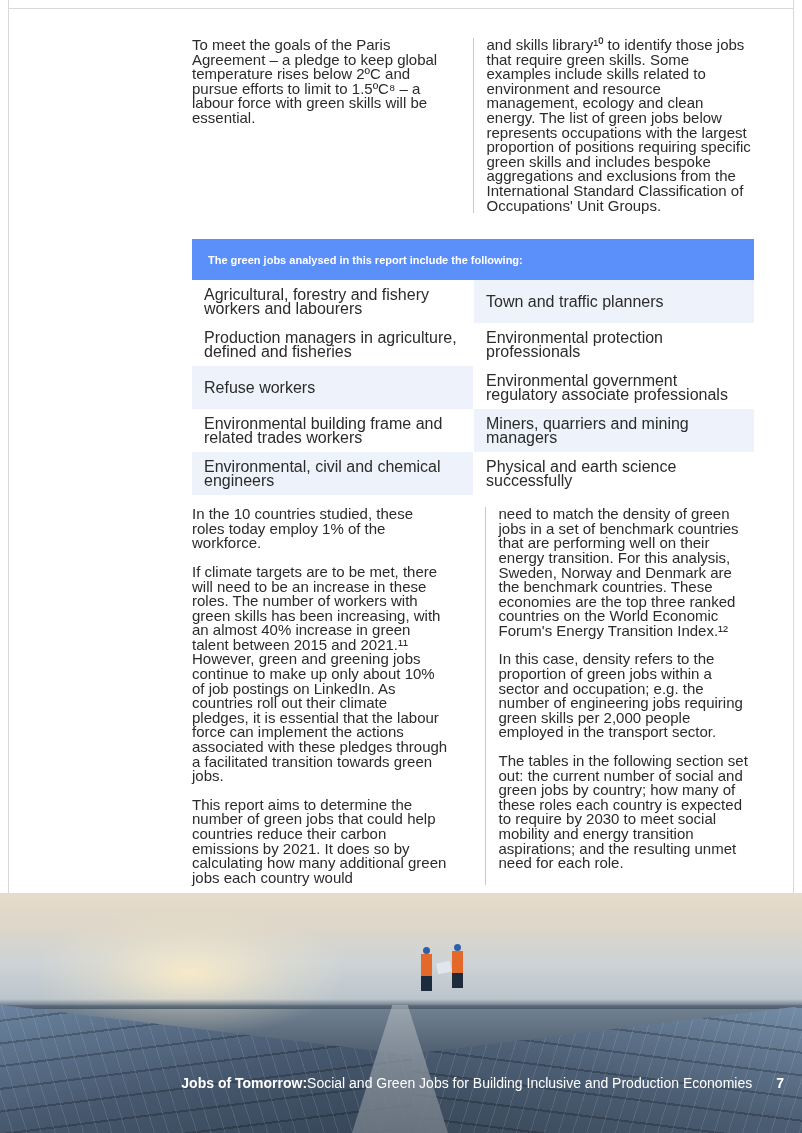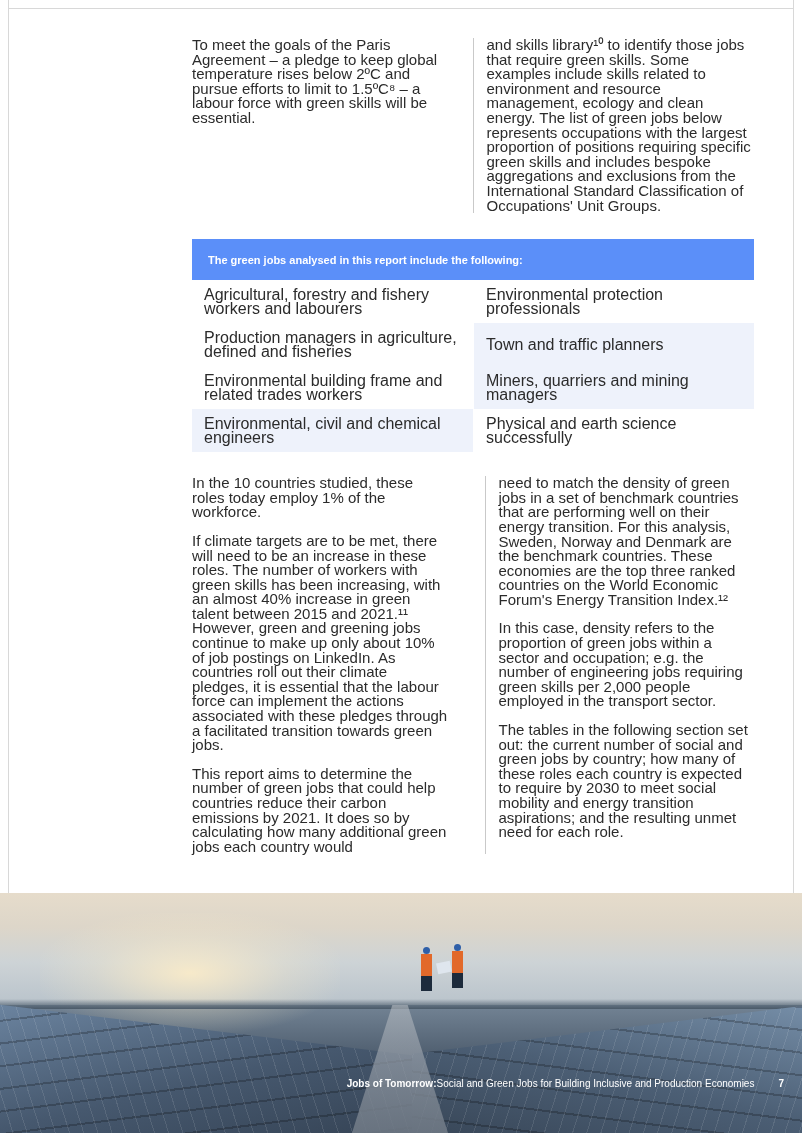--- a/index.html
+++ b/index.html
@@ -100,21 +100,21 @@
     height: 43px;
     display: flex;
     align-items: center;
   }
   .tcol.right .tcell { border-left: 1px solid #ffffff; }
   .row-a { background: #eef2fb; }
   .row-b { background: #ffffff; }
 
   
   .lower {
-    margin-top: 24px;
+    margin-top: 12px;
     gap: 24px;
   }
 
   
   .photo {
     position: absolute;
     left: 0;
     top: 893px;
     width: 802px;
     height: 240px;
@@ -169,21 +169,21 @@
     position: absolute;
     left: 0;
     bottom: 42px;
     width: 802px;
     height: 16px;
     display: flex;
     align-items: center;
     justify-content: flex-end;
     padding-right: 18px;
     box-sizing: border-box;
-    font-size: 10px;
+    font-size: 14px;
     color: #ffffff;
   }
   .caption-bold { font-weight: bold; }
   .caption-rest { font-weight: normal; }
   .page-num { margin-left: 24px; font-weight: bold; }
 </style>
 </head>
 <body>
 
 <div class="page">
@@ -202,26 +202,28 @@
         <p>and skills library¹⁰ to identify those jobs that require green skills. Some examples include skills related to environment and resource management, ecology and clean energy. The list of green jobs below represents occupations with the largest proportion of positions requiring specific green skills and includes bespoke aggregations and exclusions from the International Standard Classification of Occupations' Unit Groups.</p>
       </div>
     </div>
 
     <div class="table-wrap">
       <div class="table-header">The green jobs analysed in this report include the following:</div>
       <div class="table-body">
         <div class="tcol left">
           <div class="tcell row-b">Agricultural, forestry and fishery workers and labourers</div>
           <div class="tcell row-b">Production managers in agriculture, defined and fisheries</div>
+          <div class="tcell row-a">Refuse workers</div>
           <div class="tcell row-b">Environmental building frame and related trades workers</div>
           <div class="tcell row-a">Environmental, civil and chemical engineers</div>
         </div>
         <div class="tcol right">
+          <div class="tcell row-a">Town and traffic planners</div>
           <div class="tcell row-b">Environmental protection professionals</div>
-          <div class="tcell row-a">Town and traffic planners</div>
+          <div class="tcell row-b">Environmental government regulatory associate professionals</div>
           <div class="tcell row-a">Miners, quarriers and mining managers</div>
           <div class="tcell row-b">Physical and earth science successfully</div>
         </div>
       </div>
     </div>
 
     <div class="two-col lower">
       <div class="col left">
         <p>In the 10 countries studied, these roles today employ 1% of the workforce.</p>
         <p>If climate targets are to be met, there will need to be an increase in these roles. The number of workers with green skills has been increasing, with an almost 40% increase in green talent between 2015 and 2021.¹¹ However, green and greening jobs continue to make up only about 10% of job postings on LinkedIn. As countries roll out their climate pledges, it is essential that the labour force can implement the actions associated with these pledges through a facilitated transition towards green jobs.</p>

